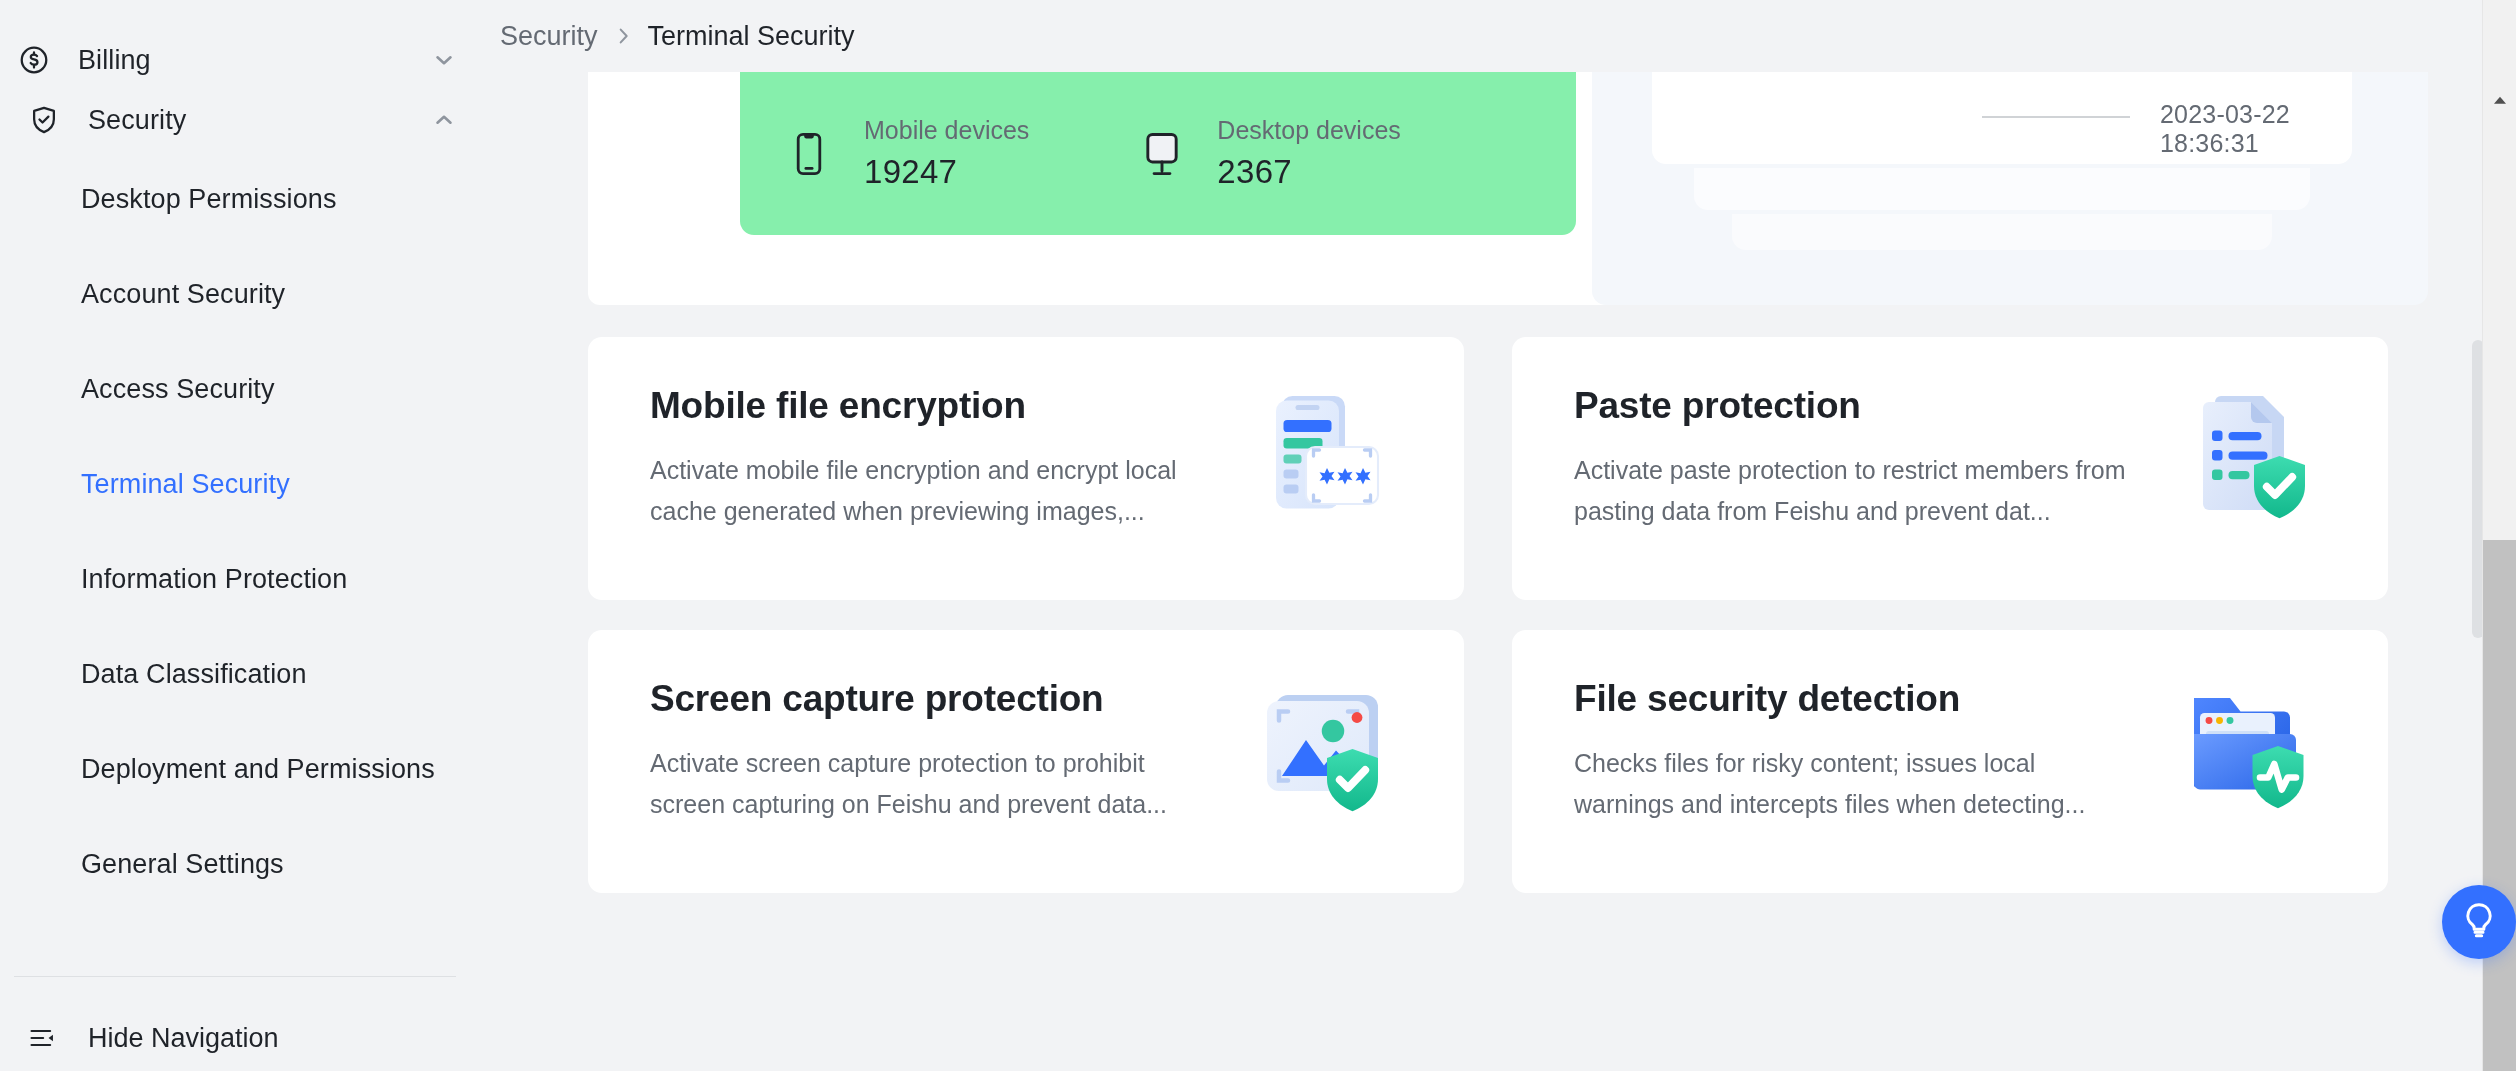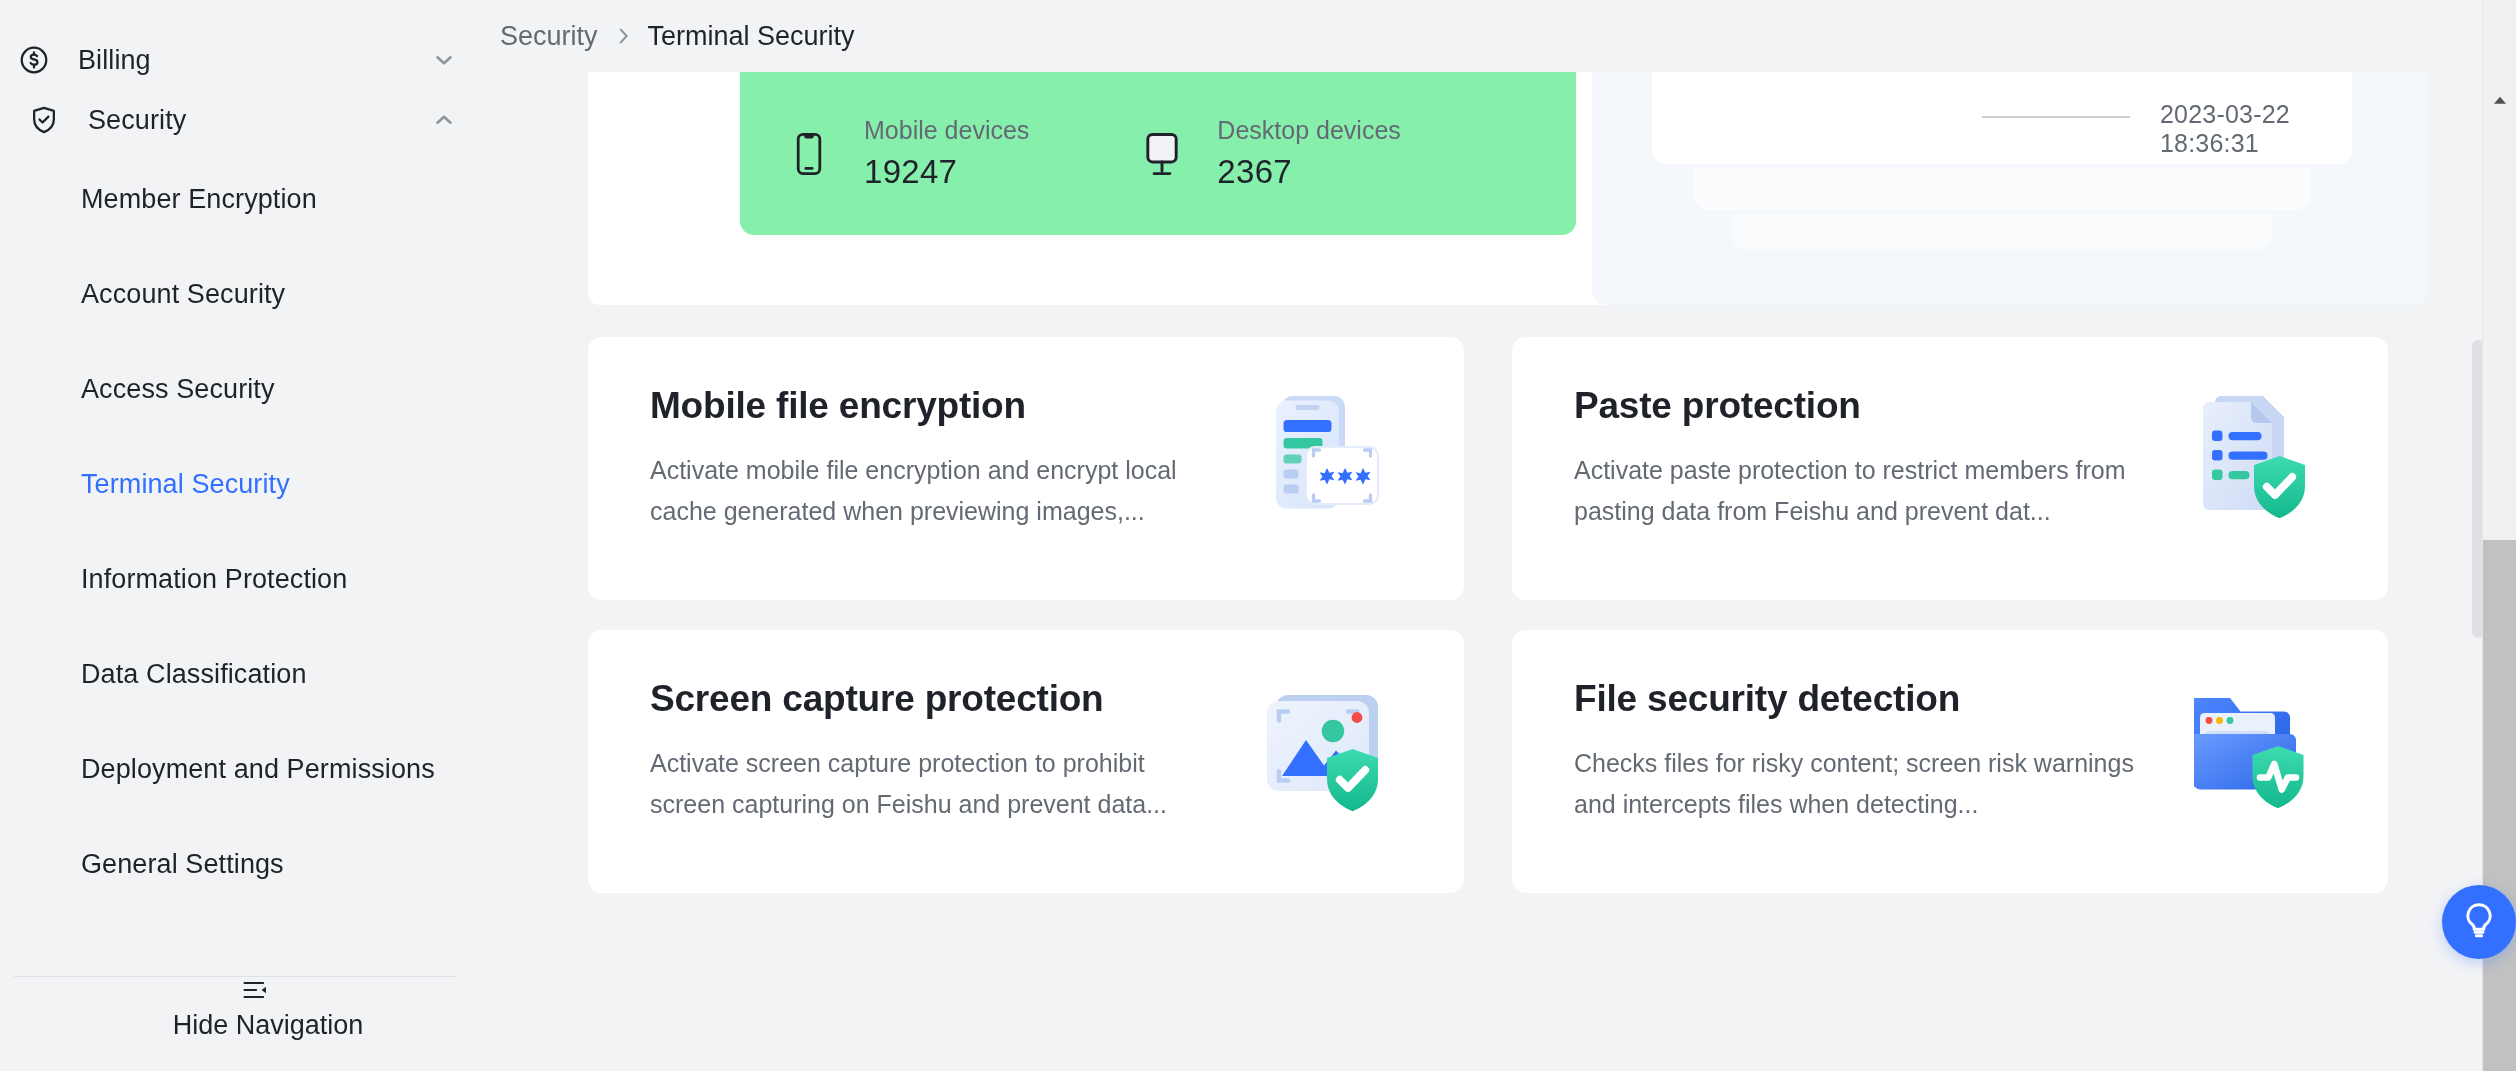--- a/index.html
+++ b/index.html
@@ -316,21 +316,21 @@
       <span class="g-label">Security</span>
       <span class="g-chev">
         <svg viewBox="0 0 24 24" width="26" height="26" fill="none" stroke="currentColor" stroke-width="2.4" stroke-linecap="round" stroke-linejoin="round">
           <path d="M6 14.5l6-5.5 6 5.5"></path>
         </svg>
       </span>
     </div>
 
     <div style="margin-top:-4px;">
       <div class="sub-item">
-        <span>Member Encryption</span>
+        <span>Desktop Permissions</span>
       </div>
       <div class="sub-item">
         <span>Account Security</span>
       </div>
       <div class="sub-item">
         <span>Access Security</span>
       </div>
       <div class="sub-item active">
         <span>Terminal Security</span>
       </div>
@@ -343,21 +343,21 @@
       <div class="sub-item">
         <span>Deployment and Permissions</span>
       </div>
       <div class="sub-item">
         <span>General Settings</span>
       </div>
     </div>
 
     <div class="sidebar-divider" style="top:976px;"></div>
 
-    <div class="hide-nav" style="top:970px;flex-direction:column;">
+    <div class="hide-nav" style="top:1010px;">
       <span class="h-icon">
         <svg viewBox="0 0 24 24" width="28" height="28" fill="none" stroke="currentColor" stroke-width="1.8" stroke-linecap="round">
           <path d="M3 6h16M3 12h10M3 18h16"></path>
           <path d="M21.4 9.3v5.4L17.6 12z" fill="currentColor" stroke="none"></path>
         </svg>
       </span>
       <span class="h-label">Hide Navigation</span>
     </div>
   </nav>
 
@@ -508,21 +508,21 @@
                 <circle cx="58" cy="38" r="7.5" fill="#34c7a0"></circle>
                 <path d="M24 68l16-24 12 17 8-10 16 17z" fill="#3370ff"></path>
                 <path d="M71 50l17 6v14c0 10-7 17.5-17 21.5C61 87.5 54 80 54 70V56z" fill="url(#gs2)"></path>
                 <path d="M62.5 70.5l5.5 5.5 11.5-12" stroke="#ffffff" stroke-width="5.2" fill="none" stroke-linecap="round" stroke-linejoin="round"></path>
               </svg>
             </div>
           </article>
 
           <article class="feature-card">
             <h3 class="fc-title">File security detection</h3>
-            <p class="fc-desc">Checks files for risky content; screen risk warnings and intercepts files when detecting...</p>
+            <p class="fc-desc">Checks files for risky content; issues local warnings and intercepts files when detecting...</p>
             <div class="fc-art">
               <svg viewBox="0 0 100 100">
                 <defs>
                   <linearGradient id="g4" x1="0" y1="0" x2="1" y2="1">
                     <stop offset="0" stop-color="#4f86ff"></stop>
                       <stop offset="1" stop-color="#1f5ce0"></stop>
                   </linearGradient>
                   <linearGradient id="g5" x1="0" y1="0" x2="1" y2="1">
                     <stop offset="0" stop-color="#6b9bff"></stop>
                       <stop offset="1" stop-color="#2a66e8"></stop>

